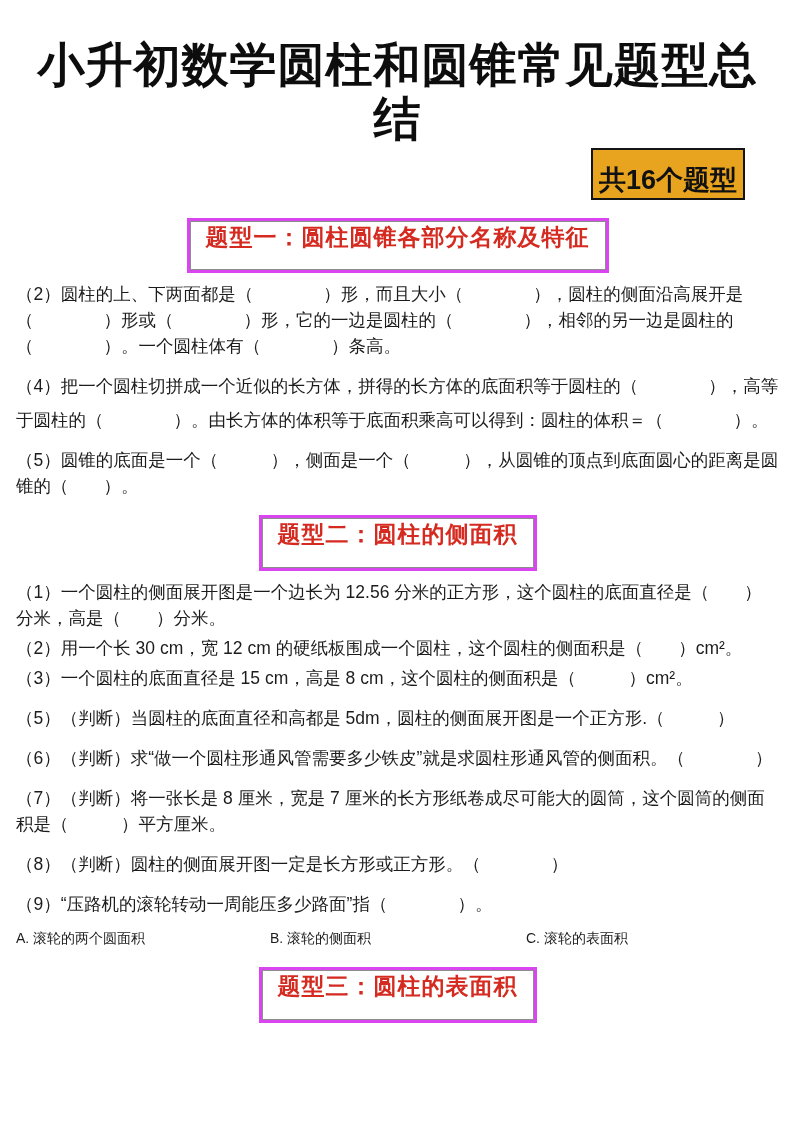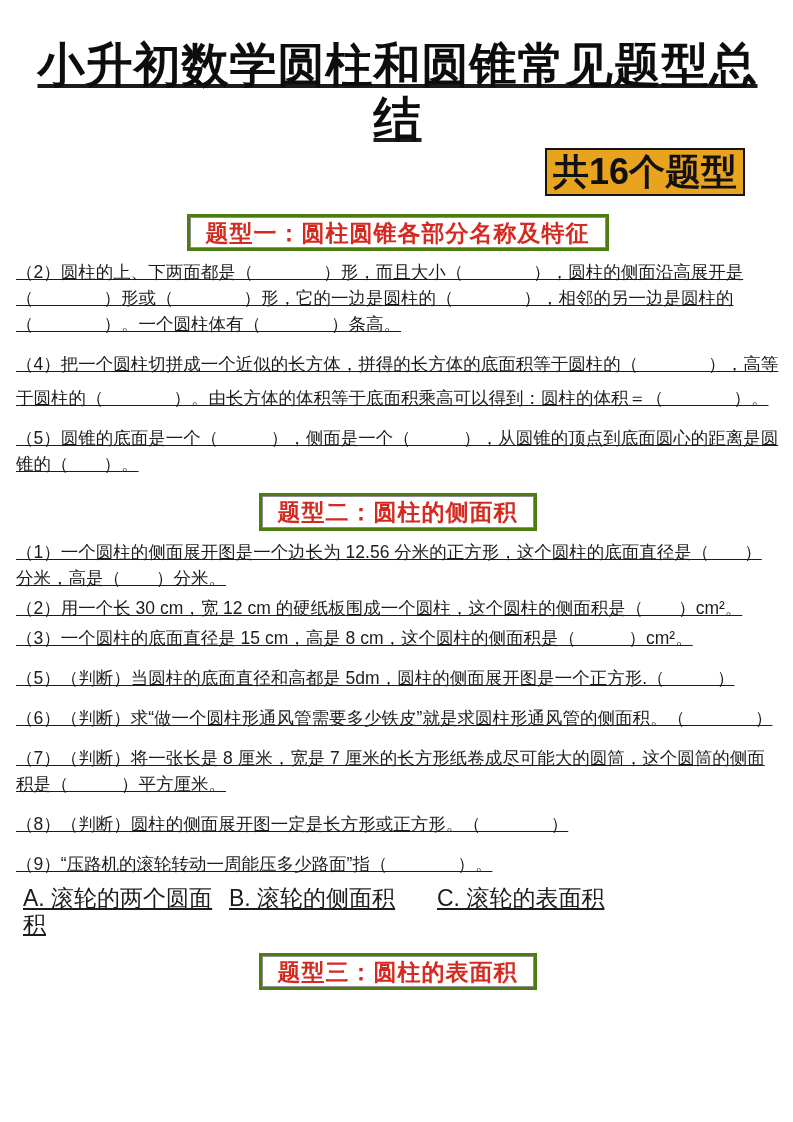--- a/index.html
+++ b/index.html
@@ -13,78 +13,78 @@
     overflow: hidden;
     font-family: "Liberation Sans", "DejaVu Sans", sans-serif;
     color: #1c1c1c;
   }
   .page {
     box-sizing: border-box;
     width: 793px;
     height: 848px;
     padding: 38px 14px 0 16px;
     background: #ffffff;
-    text-decoration: underline;
   }
   .title {
     margin: 0;
     font-size: 47px;
     font-weight: bold;
     text-align: center;
     color: #0d0d0d;
     letter-spacing: 1px;
     line-height: 1.15;
   }
   .badge-row {
     text-align: right;
     padding-right: 34px;
     margin-top: 2px;
   }
   .badge {
     display: inline-block;
     background: #e8a41e;
     border: 2px solid #141414;
-    padding: 2px 6px 2px 6px;
-    font-size: 36px;
+    padding: 16px 6px 2px 6px;
+    font-size: 27px;
     font-weight: bold;
     color: #111111;
     line-height: 1.1;
   }
   .sec-head-row {
     text-align: center;
     margin: 16px 0 8px 0;
   }
   .sec-head-row.first { margin-top: 18px; }
   .sec-head {
     display: inline-block;
-    border: 3px solid #4d7c0f;
+    border: 3px solid #d946ef;
     box-shadow: inset 0 0 0 1px #8d8d8d;
-    padding: 3px 16px 1px 16px;
+    padding: 3px 16px 19px 16px;
     color: #d42a20;
     font-size: 23px;
     font-weight: bold;
     letter-spacing: 1px;
     background: #ffffff;
     line-height: 1.2;
   }
   .q {
     margin: 4px 0;
     font-size: 17.5px;
     line-height: 26px;
     color: #1c1c1c;
     text-align: left;
   }
   .q.loose { line-height: 34px; }
   .q.gap  { margin-top: 10px; }
   .q.gap2 { margin-top: 14px; }
   .choices {
     display: flex;
-    font-size: 23px;
+    font-size: 14px;
     line-height: 26px;
-    margin: 8px 0 4px 7px;
+    margin: 8px 0 4px 0;
+    gap: 48px;
   }
   .choices .choice:nth-child(1) { width: 206px; }
   .choices .choice:nth-child(2) { width: 208px; }
 </style>
 </head>
 <body>
 
 <div class="page">
 
   <h1 class="title">小升初数学圆柱和圆锥常见题型总结</h1>

